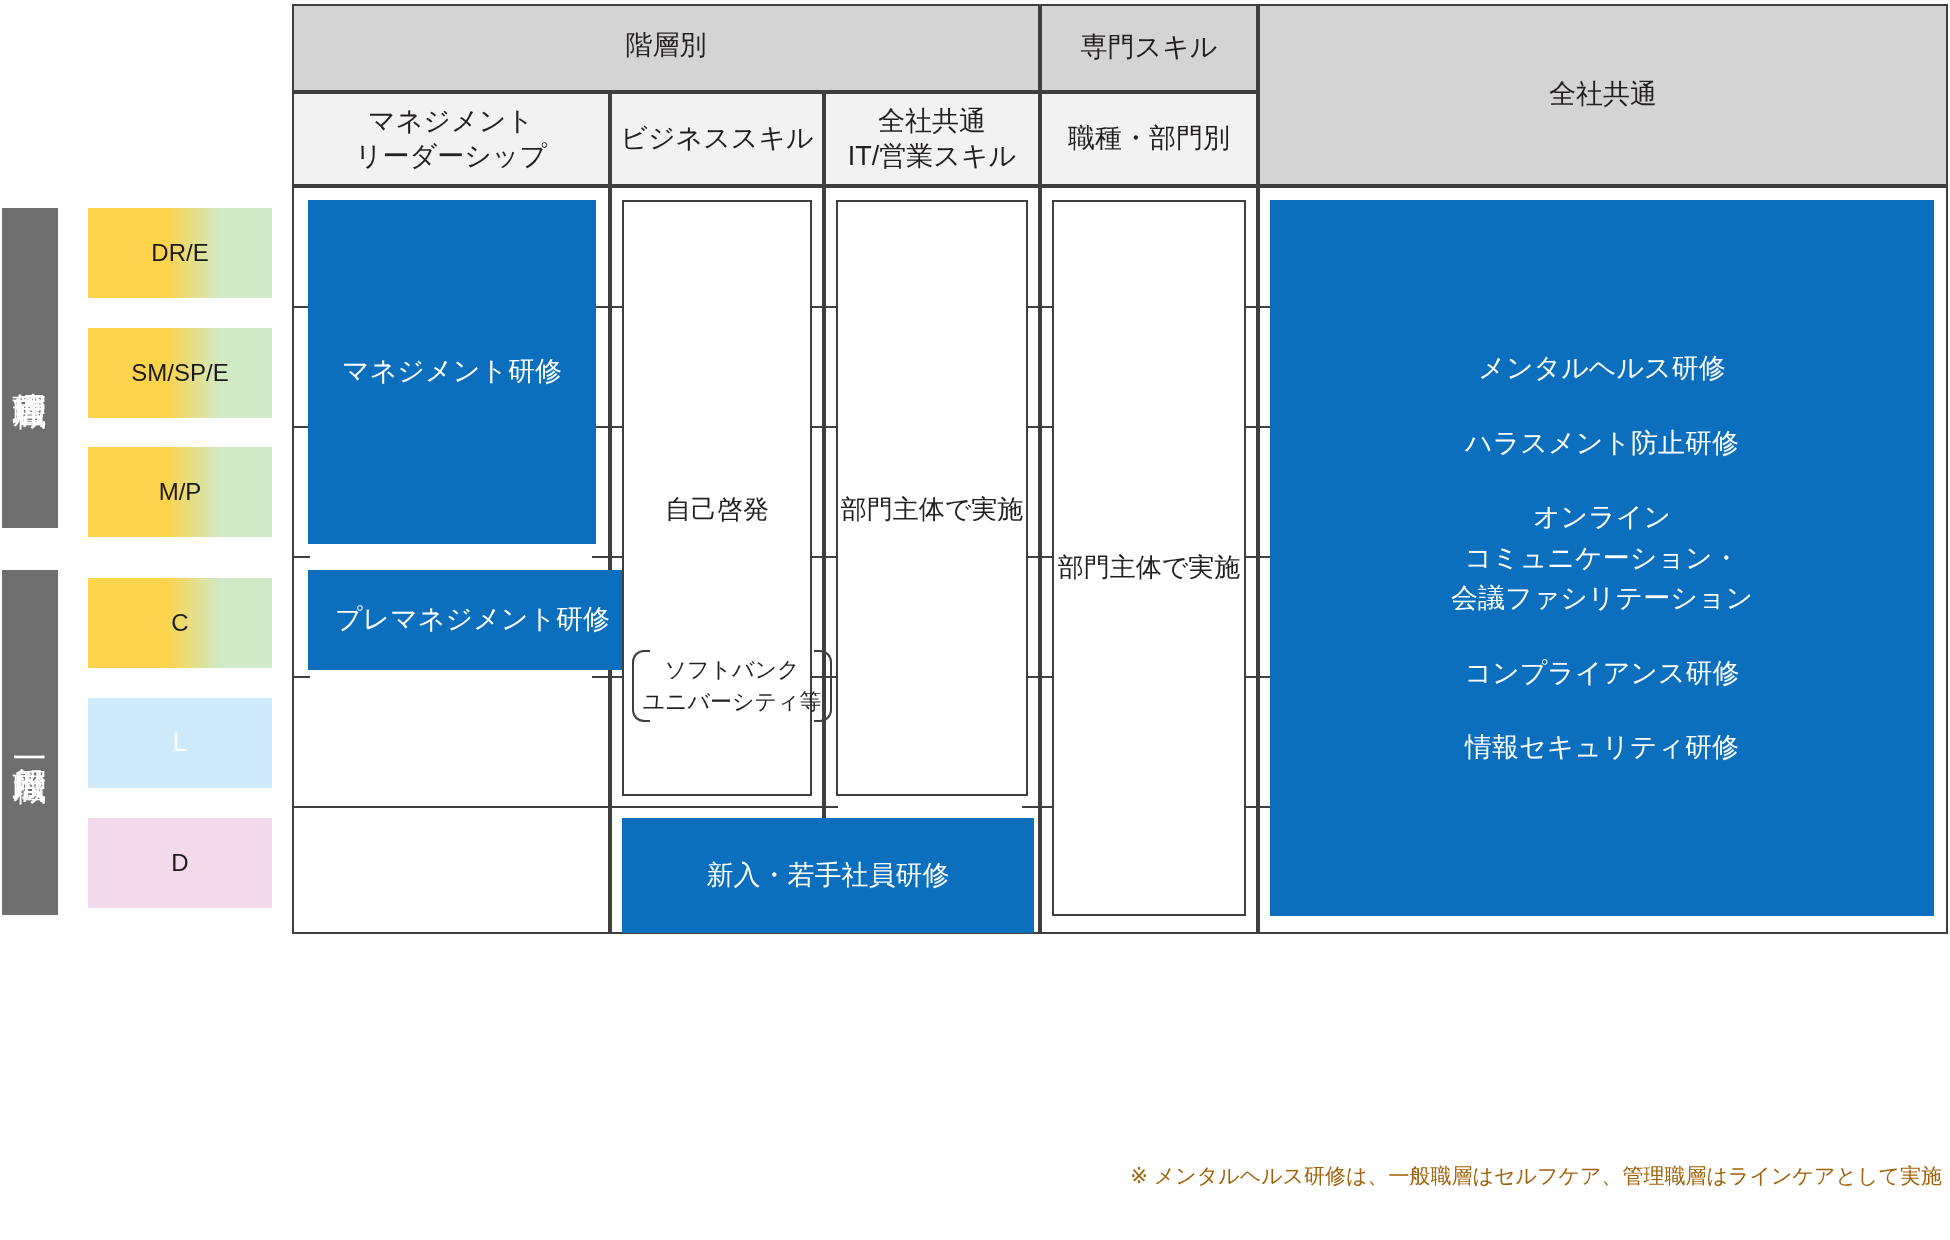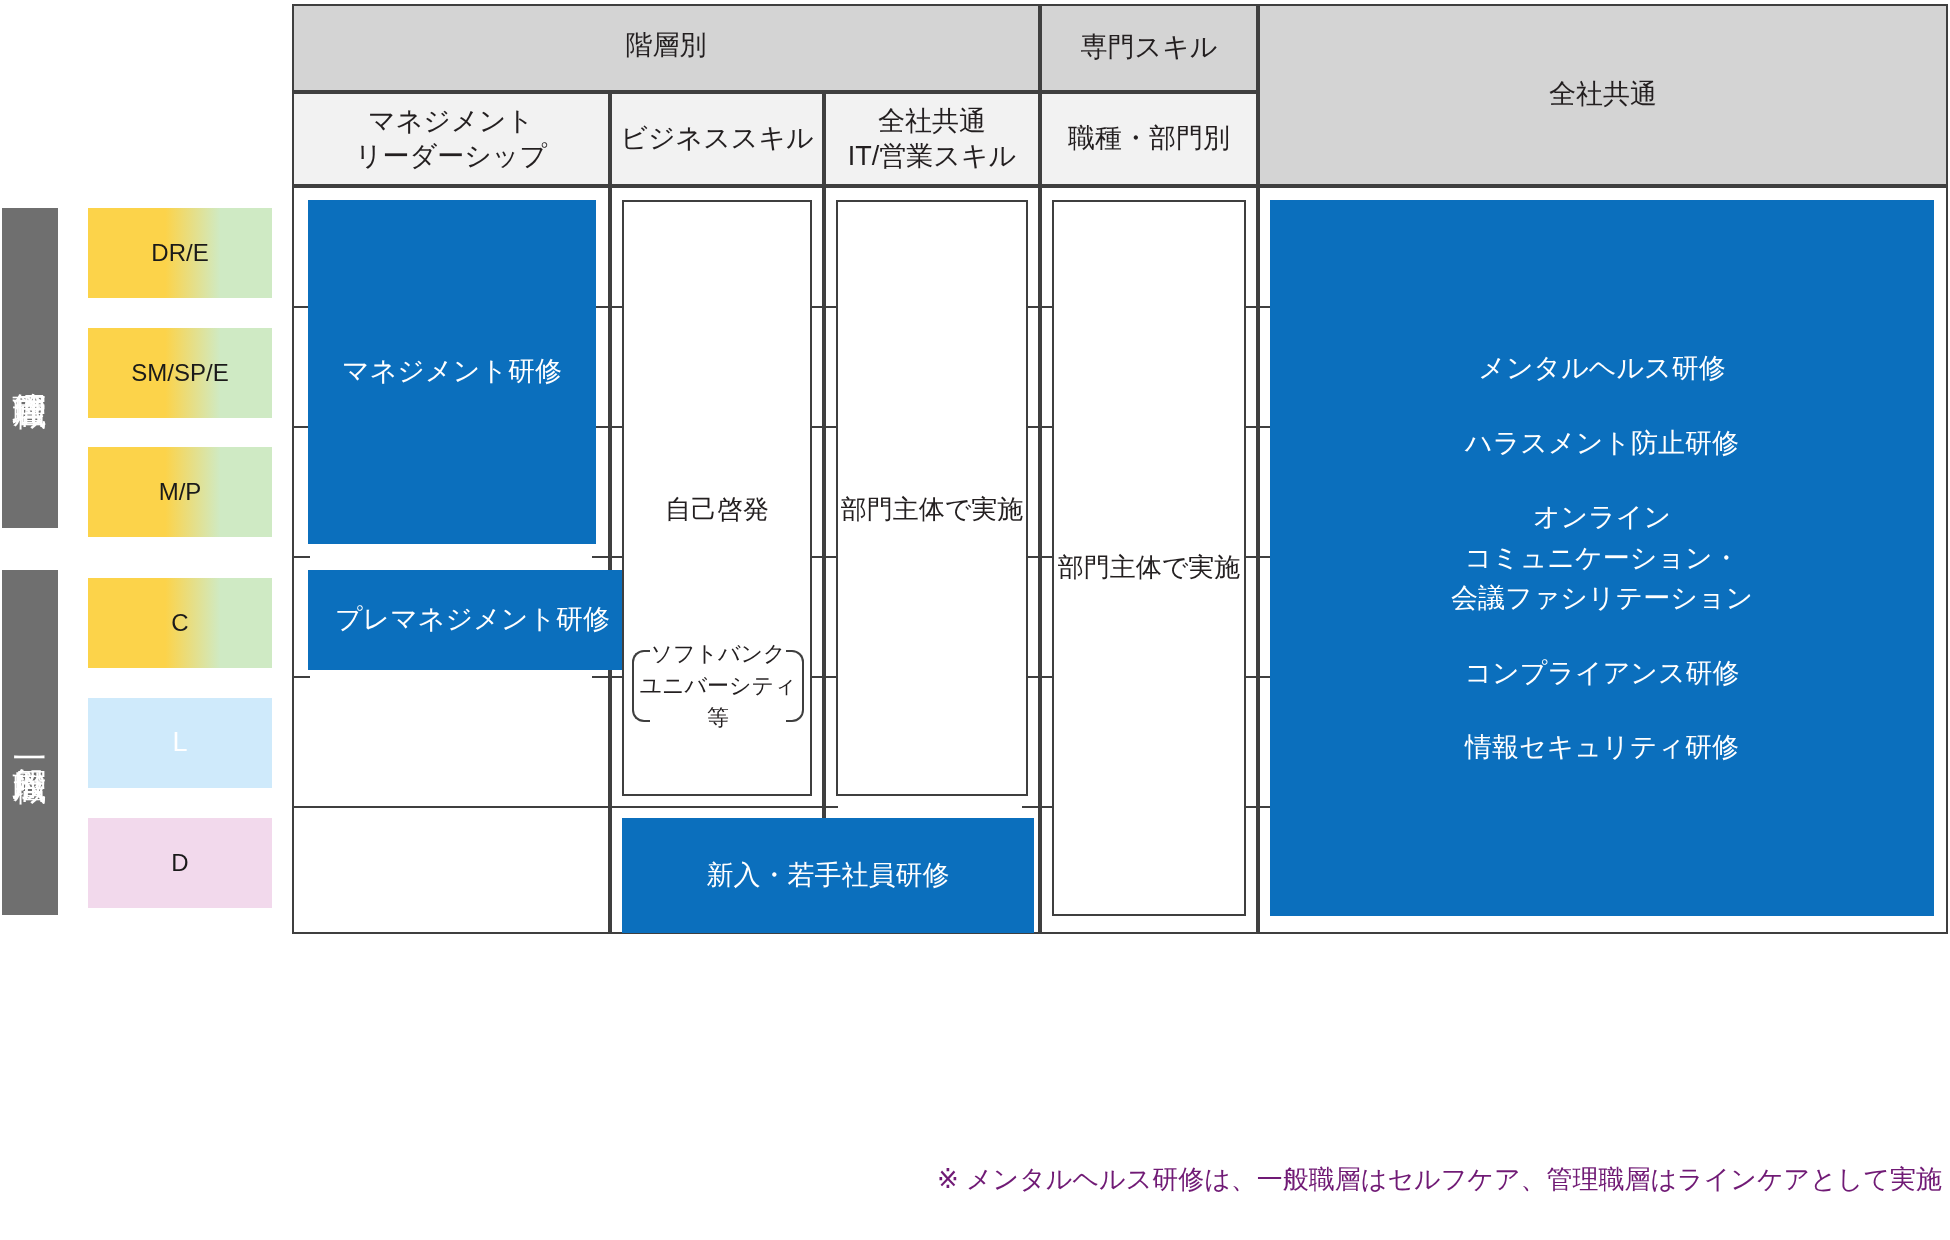--- a/index.html
+++ b/index.html
@@ -96,21 +96,21 @@
   }
   .bracket .bl{left:0;border-right:none;border-radius:12px 0 0 12px;}
   .bracket .br{right:0;border-left:none;border-radius:0 12px 12px 0;}
 
   
   .tick{background:#3f3f3f;}
 
   
   .footnote{
     position:absolute;
-    font-size:26px;color:#701a75;
+    font-size:21px;color:#a16207;
     white-space:nowrap;
   }
 </style>
 </head>
 <body>
 
 <div class="page">
 
   <div class="abs band" style="left:2px;top:208px;width:56px;height:320px;">
     <span>管理職層</span>
@@ -202,21 +202,21 @@
   <div class="abs blue tall" style="left:308px;top:200px;width:288px;height:344px;">
     <span>マネジメント研修</span>
   </div>
   <div class="abs blue" style="left:308px;top:570px;width:329px;height:100px;font-family:Liberation Serif, serif;">
     <span>プレマネジメント研修</span>
   </div>
 
   <div class="abs panel" style="left:622px;top:200px;width:190px;height:596px;align-items:flex-start;">
     <span style="width:100%;margin-top:290px;">自己啓発</span>
   </div>
-  <div class="bracket" style="left:632px;top:650px;width:172px;height:72px;">
+  <div class="bracket" style="left:632px;top:650px;width:200px;height:72px;">
     <span class="bl"></span>
     <span class="br"></span>
     <span>ソフトバンク
 ユニバーシティ等</span>
   </div>
   <div class="abs blue" style="left:622px;top:818px;width:412px;height:115px;">
     <span>新入・若手社員研修</span>
   </div>
 
   <div class="abs panel" style="left:836px;top:200px;width:192px;height:596px;align-items:flex-start;">

